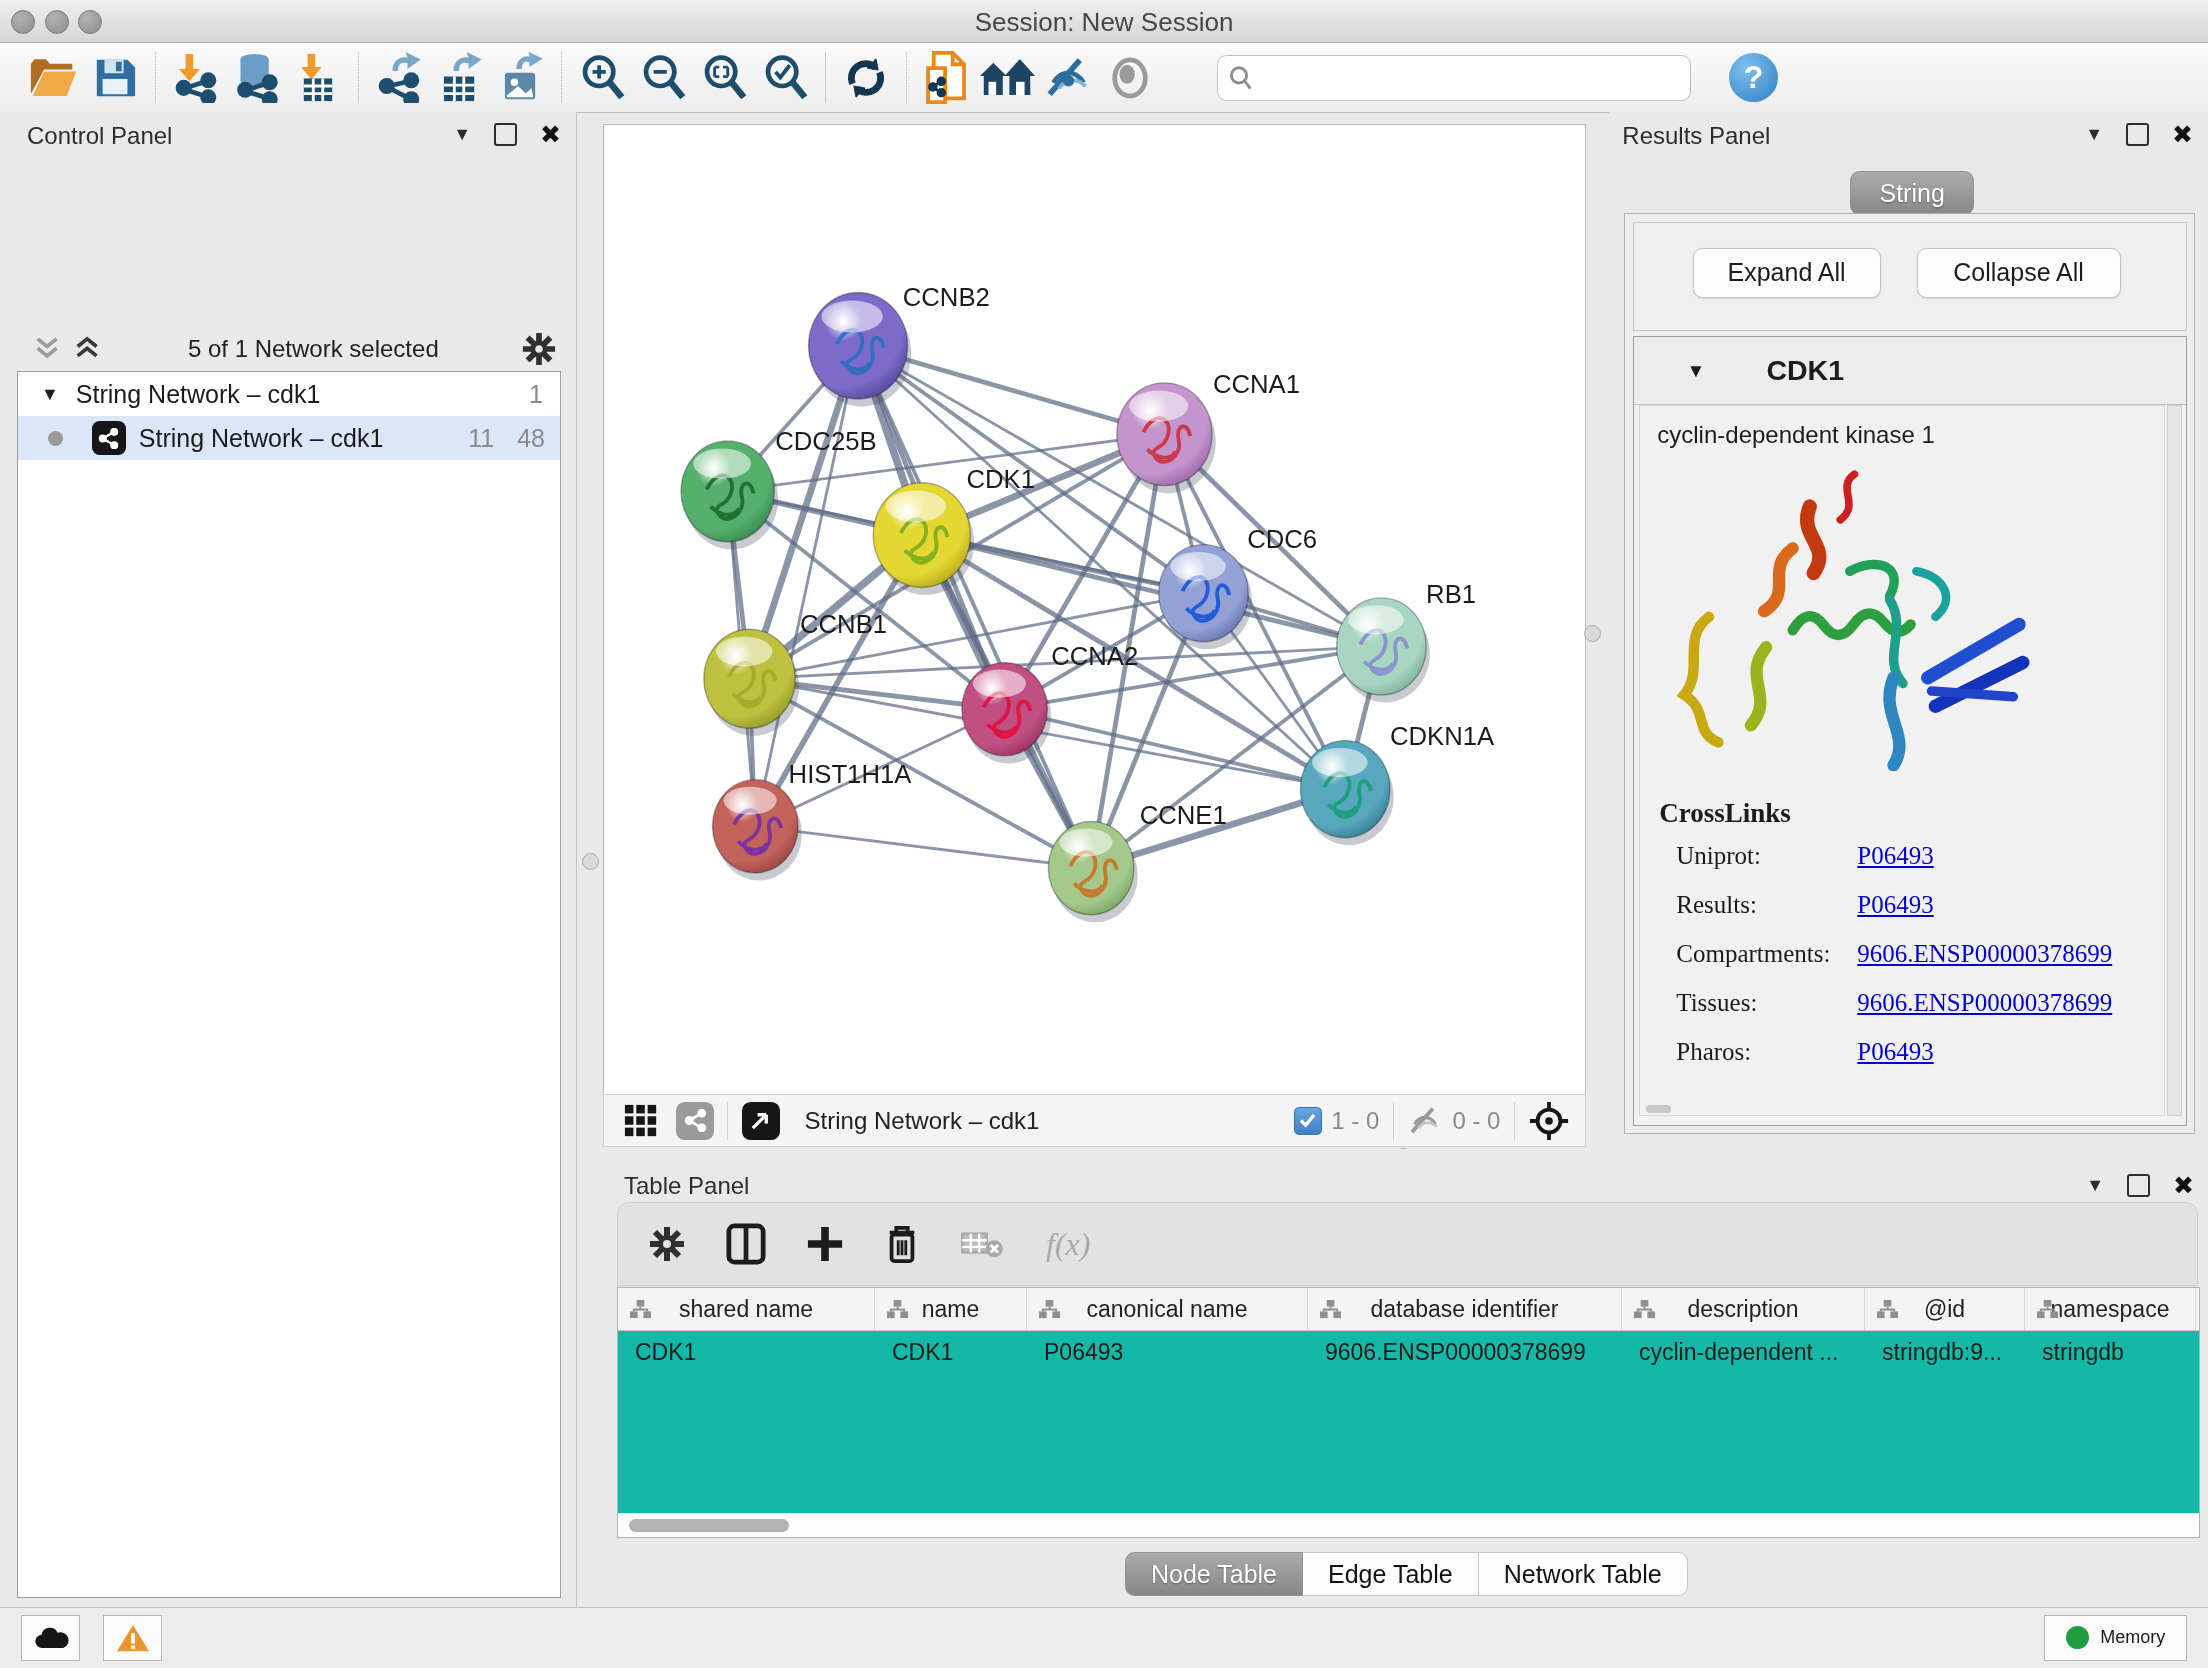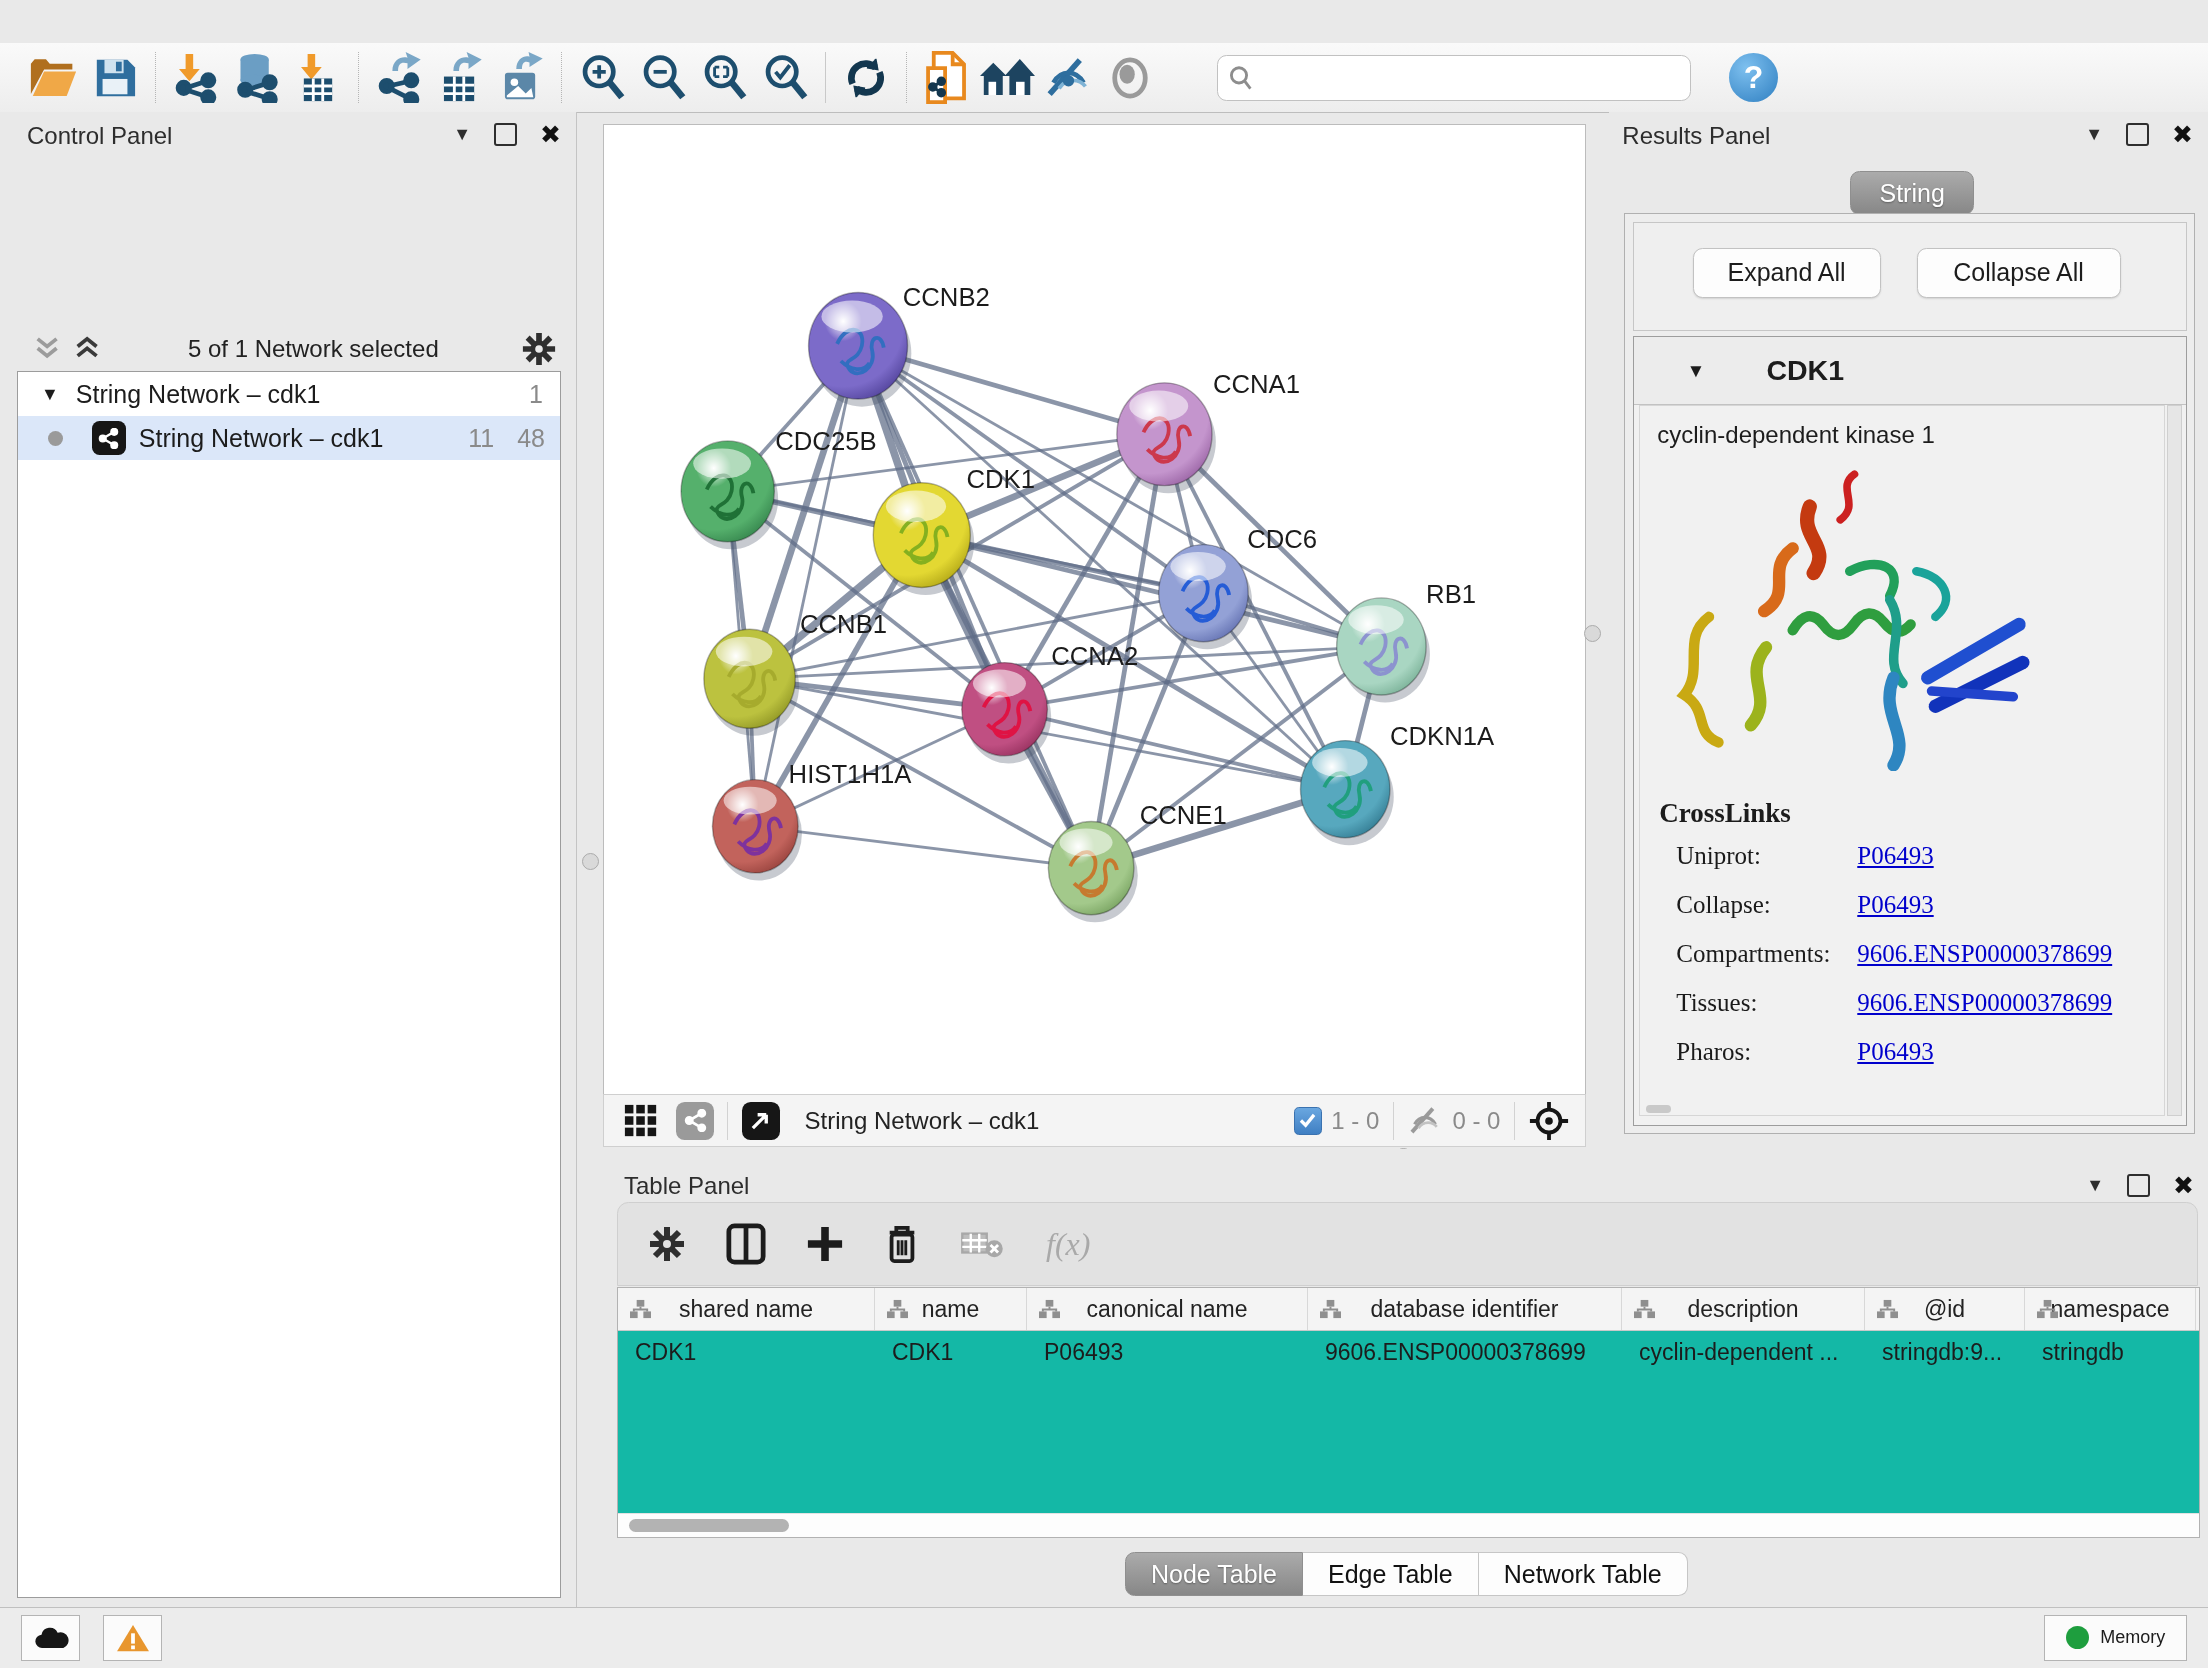--- a/index.html
+++ b/index.html
@@ -101,20 +101,26 @@
         align-items:center;justify-content:center;}
   #memory-btn{right:21px;width:141px;gap:11.4px;font-size:18px;}
   .mem-dot{width:23px;height:23px;border-radius:50%;background:#1e9e3e;}
   text{font-family:"Liberation Sans","DejaVu Sans",sans-serif;}
 </style>
 </head>
 <body>
 
 <div id="app">
 
+  <div id="titlebar" class="abs">
+    <span class="light" style="left:11.4px"></span>
+    <span class="light" style="left:45px"></span>
+    <span class="light" style="left:78px"></span>
+    <div id="win-title">Session: New Session</div>
+  </div>
 
   <div id="toolbar" class="abs">
     <div class="tbtn" style="margin-left:23px">
       <svg width="49" height="44" viewBox="0 0 52 46">
           <path d="M2,8 L2,40 L16,14 L46,14 L46,8 L22,8 L18,3 L6,3 Z" fill="#b06f1e"></path>
           <path d="M16,16 L50,16 L40,42 L4,42 Z" fill="#f0a847"></path>
         </svg>
     </div>
     <div class="tbtn">
       <svg width="44" height="44" viewBox="0 0 46 46">
@@ -623,21 +629,21 @@
               <path d="M280,120 C310,126 322,150 300,168" stroke="#1aa39a" stroke-width="9"></path>
             </g>
           </svg>
           <div id="crosslinks" class="serif">
             <div class="hdr">CrossLinks</div>
             <div class="clrow">
                 <span class="lab">Uniprot:</span>
                 <span class="val">P06493</span>
               </div>
             <div class="clrow">
-                <span class="lab">Collapse:</span>
+                <span class="lab">Results:</span>
                 <span class="val">P06493</span>
               </div>
             <div class="clrow">
                 <span class="lab">Compartments:</span>
                 <span class="val">9606.ENSP00000378699</span>
               </div>
             <div class="clrow">
                 <span class="lab">Tissues:</span>
                 <span class="val">9606.ENSP00000378699</span>
               </div>

